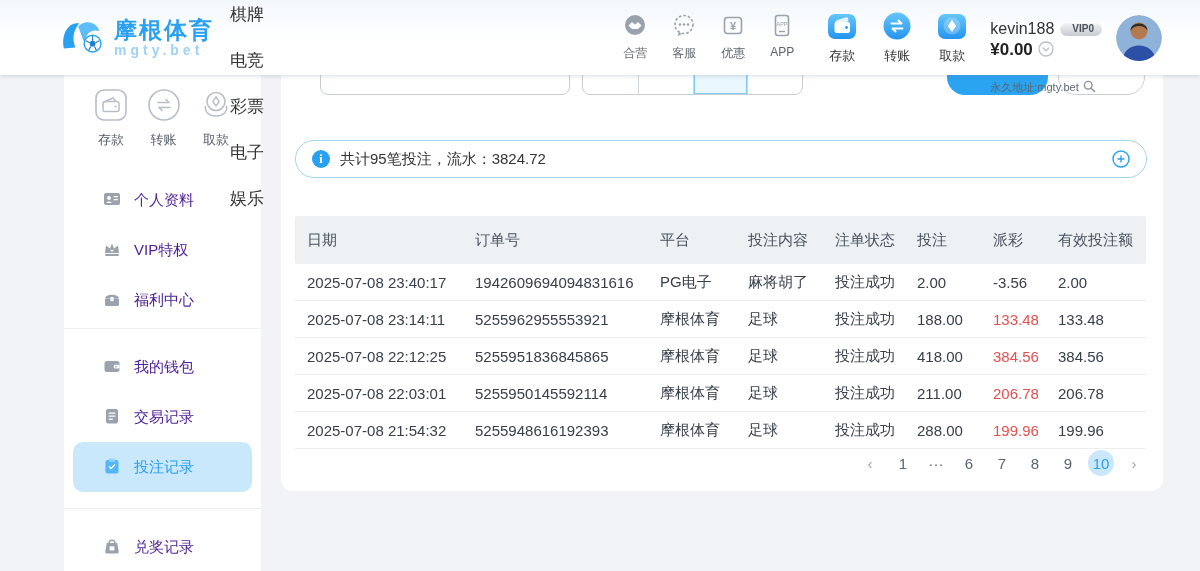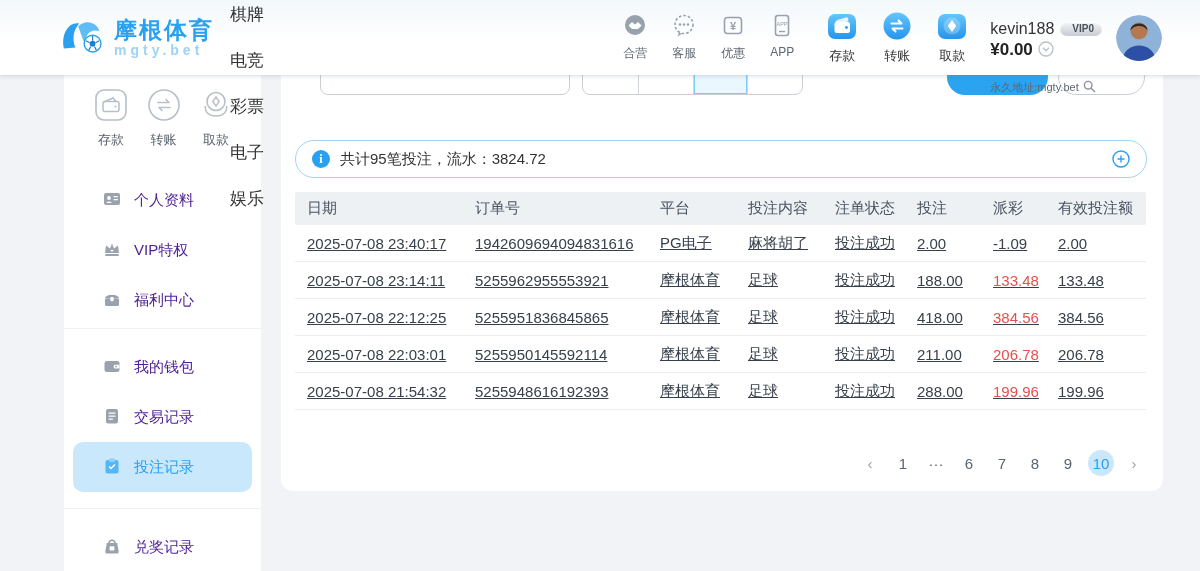--- a/index.html
+++ b/index.html
@@ -62,22 +62,22 @@
   .summary{position:absolute;left:14px;top:65px;width:852px;height:38px;border:1px solid #9fd4f5;
     border-radius:19px;display:flex;align-items:center;gap:10px;padding:0 16px;}
   .summary-text{font-size:15px;color:#333;}
   .info-icon{width:18px;height:18px;border-radius:50%;background:#2aa0f0;color:#fff;font-size:12px;
     font-weight:bold;font-family:"Liberation Serif",serif;display:flex;align-items:center;justify-content:center;flex:none;}
   .plus-icon{margin-left:auto;cursor:pointer;display:flex;}
 
   .table{position:absolute;left:14px;top:117px;width:851px;}
   .thead,.trow{display:grid;grid-template-columns:168px 185px 88px 87px 82px 76px 65px auto;
     align-items:center;padding-left:12px;}
-  .thead{background:#eef1f4;height:33px;font-size:15px;color:#49525f;border-radius:2px;}
-  .trow{height:37px;font-size:15px;color:#38404c;border-bottom:1px solid #ededef;text-decoration:underline;}
+  .thead{background:#eef1f4;height:48px;font-size:15px;color:#49525f;border-radius:2px;margin-top:24px;}
+  .trow{height:37px;font-size:15px;color:#38404c;border-bottom:1px solid #ededef;}
   .trow .red{color:#e4504e;}
 
   .pagination{position:absolute;right:16px;top:375px;display:flex;align-items:center;gap:7px;
     font-size:15px;color:#5a6472;}
   .page{min-width:26px;height:26px;display:flex;align-items:center;justify-content:center;
     border-radius:4px;cursor:pointer;}
   .page.active{background:#cbe7fb;color:#2a9ff0;border-radius:13px;}
   .page.arrow{color:#98a1ab;}
 </style>
 </head>
@@ -386,21 +386,21 @@
       <span>有效投注额</span>
     </div>
 
     <div class="trow">
       <span>2025-07-08 23:40:17</span>
       <span>1942609694094831616</span>
       <span>PG电子</span>
       <span>麻将胡了</span>
       <span>投注成功</span>
       <span>2.00</span>
-      <span>-1.09</span>
+      <span>-3.56</span>
       <span>2.00</span>
     </div>
     <div class="trow">
       <span>2025-07-08 23:14:11</span>
       <span>5255962955553921</span>
       <span>摩根体育</span>
       <span>足球</span>
       <span>投注成功</span>
       <span>188.00</span>
       <span class="red">133.48</span>

